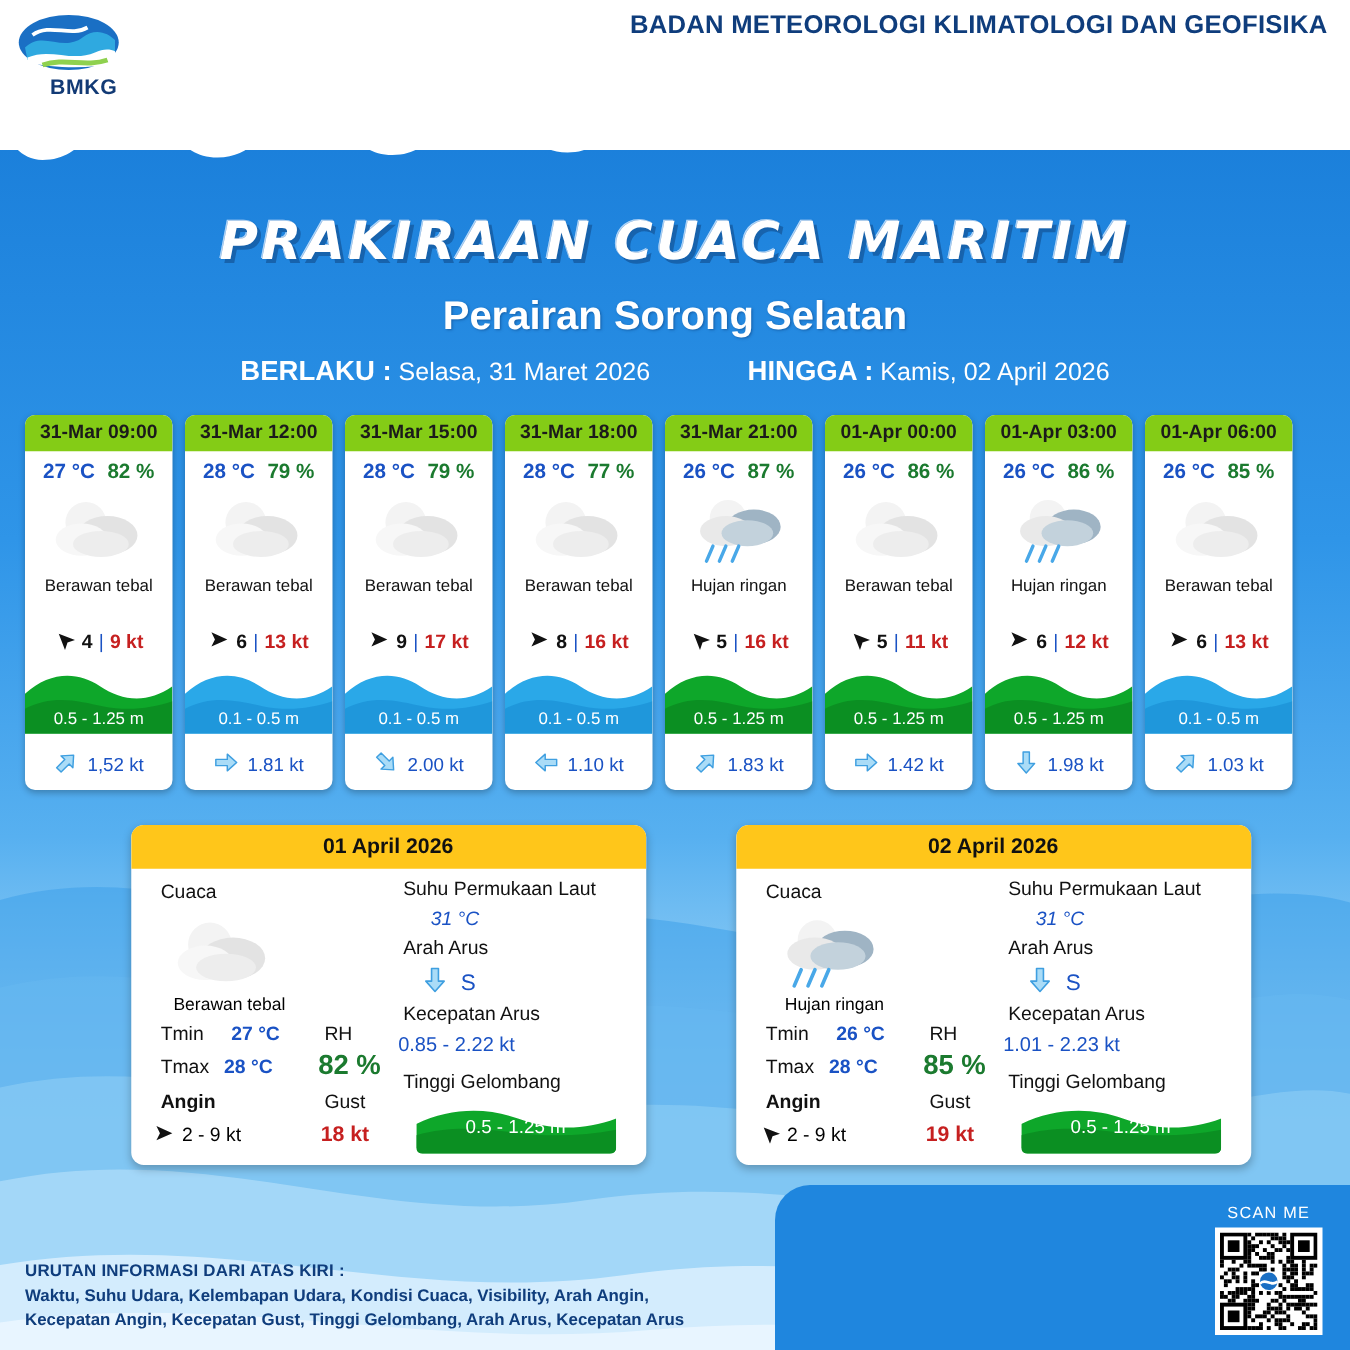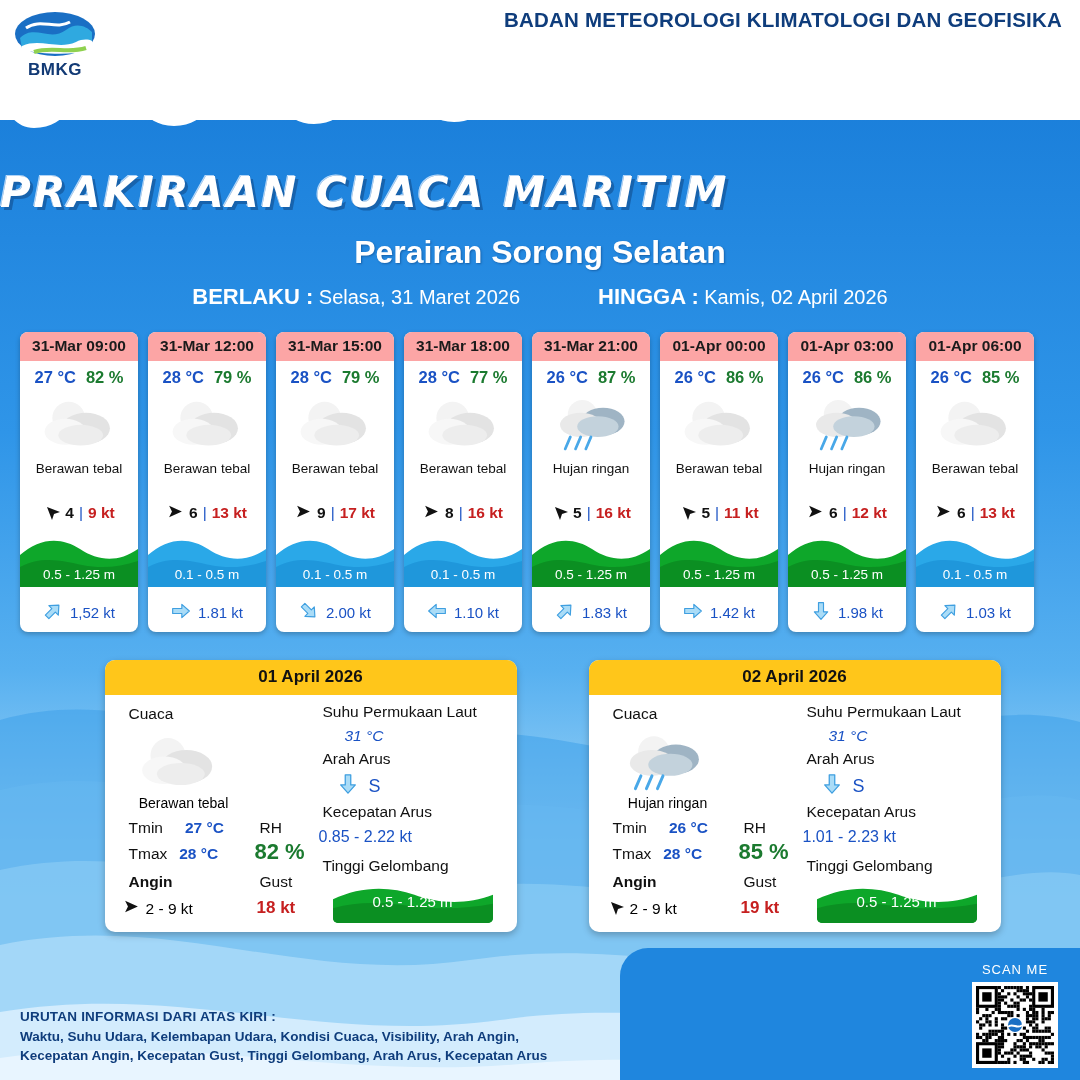--- a/index.html
+++ b/index.html
@@ -27,34 +27,34 @@
     background: #1f86de; border-top-left-radius: 28px;
   }
 
   
   .header {
     position: absolute; left: 0; top: 0; width: 1080px; height: 80px;
     z-index: 6;
   }
   .bmkg-logo { position: absolute; left: 12px; top: 8px; width: 86px; height: 70px; }
   .bmkg-logo .bmkg-text {
-    position: absolute; left: 0; top: 52px; width: 86px;
+    position: absolute; left: 12px; top: 52px; width: 86px;
     text-align: center; font-size: 17px; font-weight: bold; color: #123a75;
     letter-spacing: 0.5px;
   }
   .header-title {
     position: absolute; right: 18px; top: 8px; text-align: right;
     color: #0f3d7c;
   }
   .header-title .l1 { font-size: 20.5px; font-weight: bold; letter-spacing: 0.2px; }
   .header-title .l2 { font-size: 25px; font-weight: bold; margin-top: 2px; }
 
   
   .main-title {
-    position: absolute; left: 0; top: 168px; width: 1080px; text-align: left;
+    position: absolute; left: 0; top: 168px; width: 1080px; text-align: center;
     font-size: 42px; font-weight: bold; font-style: italic; color: #ffffff;
     letter-spacing: 2.5px;
     text-shadow: 0 0 1px #1a5fa8, 3px 3px 0 #1763ad, -1px -1px 0 #bfe0ff;
     z-index: 6;
     font-family: "DejaVu Sans", sans-serif;
   }
   .sub-title {
     position: absolute; left: 0; top: 234px; width: 1080px; text-align: center;
     font-size: 32px; font-weight: bold; color: #ffffff; z-index: 6;
     text-shadow: 1px 1px 2px rgba(10,60,120,.5);
@@ -70,21 +70,21 @@
   .cards {
     position: absolute; left: 20px; top: 332px; width: 1044px;
     display: flex; gap: 10px; z-index: 6;
   }
   .card {
     width: 118px; background: #ffffff; border-radius: 8px;
     box-shadow: 0 2px 5px rgba(0,0,0,.25);
     overflow: hidden; position: relative; height: 300px;
   }
   .card-time {
-    background: #fca5a5; color: #1b1b1b; font-weight: bold;
+    background: #84cc16; color: #1b1b1b; font-weight: bold;
     font-size: 15.5px; text-align: center; padding: 5px 0 6px;
   }
   .card-temp {
     display: flex; justify-content: center; gap: 10px; padding-top: 7px;
     font-size: 16.5px; font-weight: bold;
   }
   .card-temp .t { color: #1a52c4; }
   .card-temp .h { color: #1b7a2f; }
   .card-icon { height: 74px; display: flex; align-items: center; justify-content: center; }
   .card-cond {

